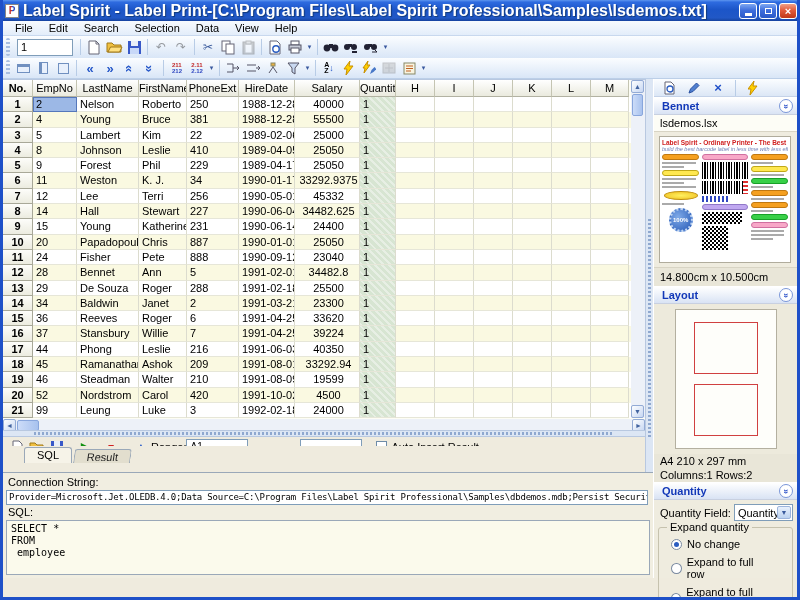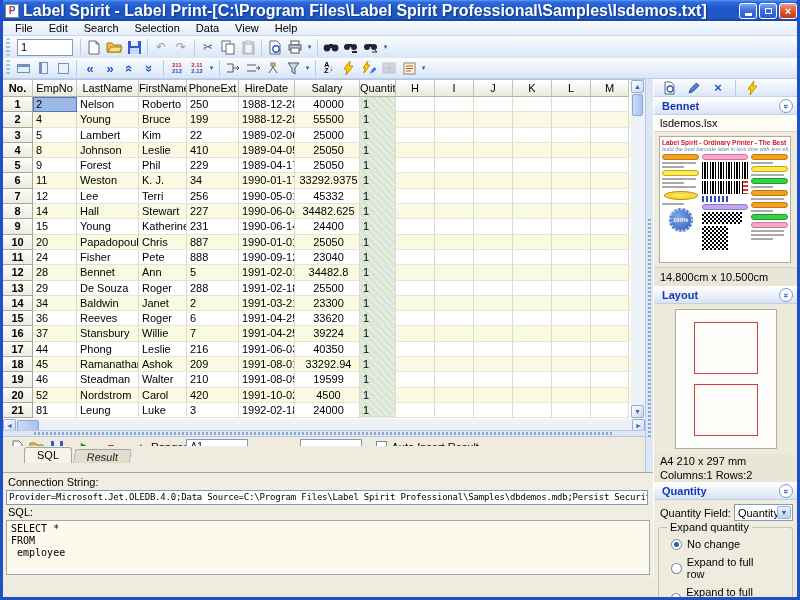--- a/index.html
+++ b/index.html
@@ -393,21 +393,21 @@
           <div class="gc c10"></div>
           <div class="gc c11"></div>
           <div class="gc c12"></div>
           <div class="gc c13"></div>
         </div>
         <div class="grow alt">
           <div class="gc c0 rownum">2</div>
           <div class="gc c1">4</div>
           <div class="gc c2">Young</div>
           <div class="gc c3">Bruce</div>
-          <div class="gc c4">199</div>
+          <div class="gc c4">381</div>
           <div class="gc c5">1988-12-28</div>
           <div class="gc c6">55500</div>
           <div class="gc c7 qty">1</div>
           <div class="gc c8"></div>
           <div class="gc c9"></div>
           <div class="gc c10"></div>
           <div class="gc c11"></div>
           <div class="gc c12"></div>
           <div class="gc c13"></div>
         </div>
@@ -694,21 +694,21 @@
           <div class="gc c7 qty">1</div>
           <div class="gc c8"></div>
           <div class="gc c9"></div>
           <div class="gc c10"></div>
           <div class="gc c11"></div>
           <div class="gc c12"></div>
           <div class="gc c13"></div>
         </div>
         <div class="grow">
           <div class="gc c0 rownum">21</div>
-          <div class="gc c1">81</div>
+          <div class="gc c1">99</div>
           <div class="gc c2">Leung</div>
           <div class="gc c3">Luke</div>
           <div class="gc c4">3</div>
           <div class="gc c5">1992-02-18</div>
           <div class="gc c6">24000</div>
           <div class="gc c7 qty">1</div>
           <div class="gc c8"></div>
           <div class="gc c9"></div>
           <div class="gc c10"></div>
           <div class="gc c11"></div>

